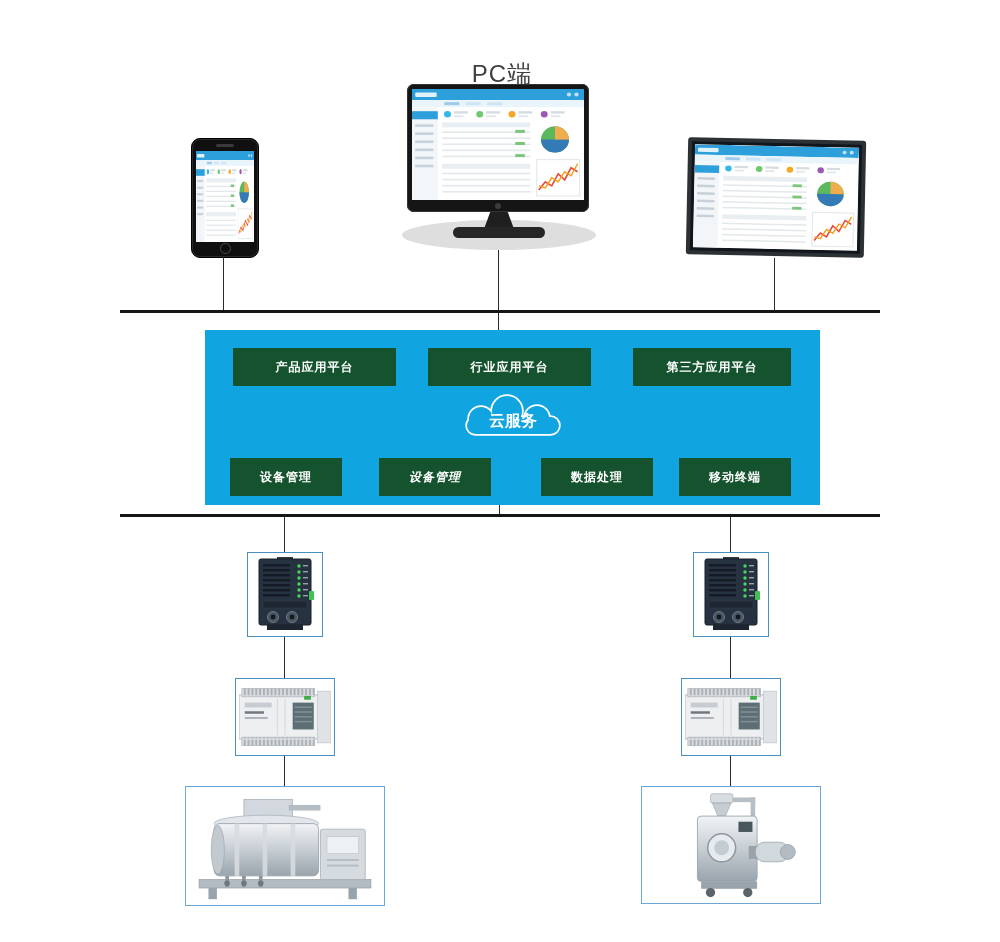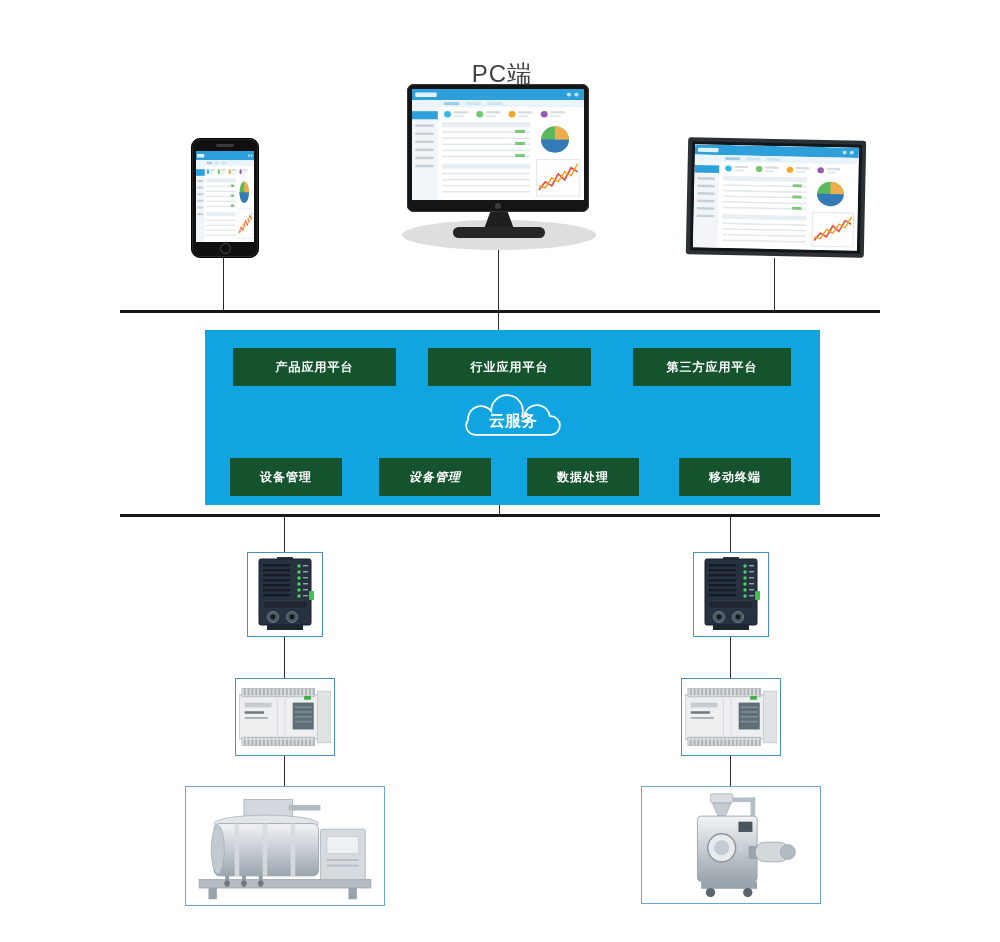--- a/index.html
+++ b/index.html
@@ -280,21 +280,21 @@
           <rect x="14" y="25" width="92" height="17" rx="8.5"></rect>
         </g>
       </defs>
       <use href="#cshape" fill="#10a5e0" stroke="#ffffff" stroke-width="3.5"></use>
       <use href="#cshape" fill="#10a5e0"></use>
       <text x="60" y="34" text-anchor="middle" font-size="16" font-weight="bold" fill="#ffffff">云服务</text>
     </svg>
 
     <div class="pbtn" style="left:25px;top:128px;width:112px;">设备管理</div>
     <div class="pbtn" style="left:174px;top:128px;width:112px;font-style:italic;">设备管理</div>
-    <div class="pbtn" style="left:322px;top:128px;width:112px;">数据处理</div>
+    <div class="pbtn" style="left:336px;top:128px;width:112px;">数据处理</div>
     <div class="pbtn" style="left:474px;top:128px;width:112px;">移动终端</div>
   </div>
   <div class="vline" style="left:499px;top:505px;height:9px;"></div>
 
   <div class="hline" style="left:120px;top:514px;width:760px;"></div>
 
   <div class="vline" style="left:284px;top:517px;height:35px;"></div>
   <div class="device-box" style="left:247px;top:552px;width:76px;height:85px;">
     <svg class="fit-svg" width="60" height="76">
         <use href="#gateway"></use>

